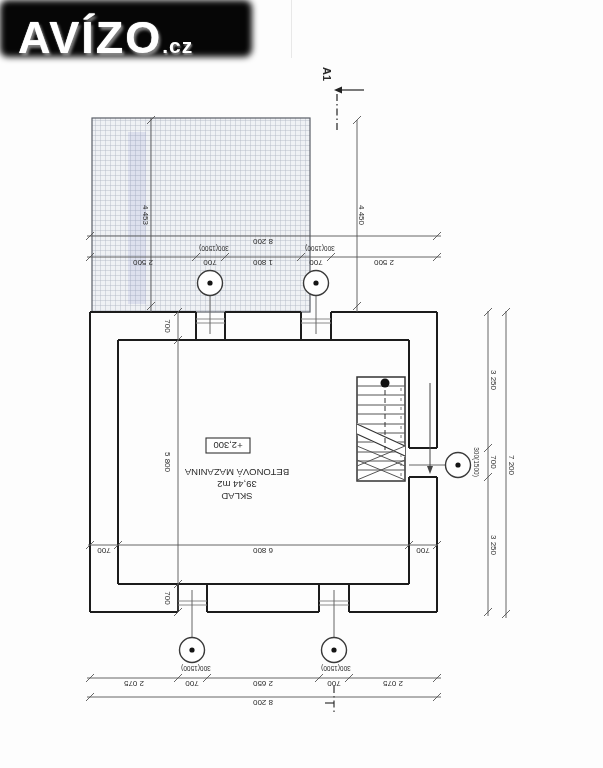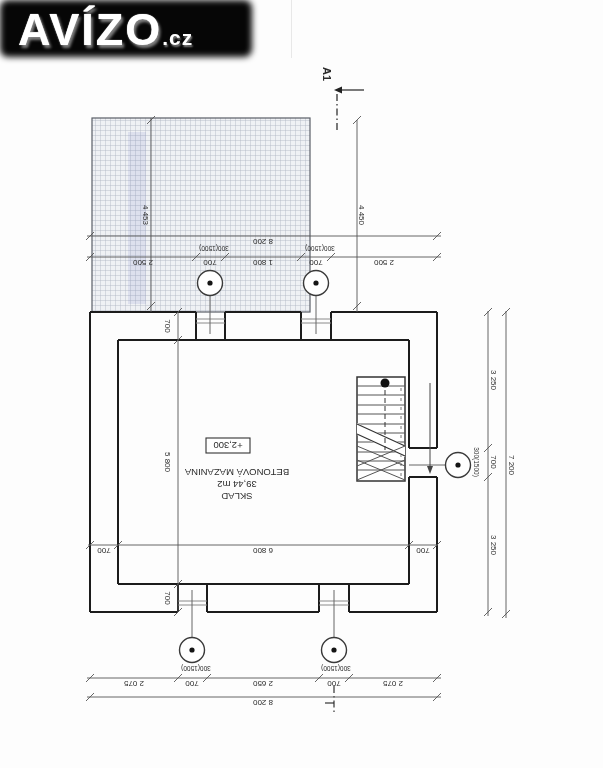--- a/index.html
+++ b/index.html
@@ -9,21 +9,21 @@
     font-family:"Liberation Sans", sans-serif;
     position:relative;overflow:hidden;
   }
   .page{position:absolute;inset:0;}
   
   .logo-blob{
     position:absolute;left:0px;top:0px;width:252px;height:57px;
     background:#060606;border-radius:8px;filter:blur(3px);
   }
   .logo{
-    position:absolute;left:18px;top:4px;white-space:nowrap;
+    position:absolute;left:18px;top:12px;white-space:nowrap;
     color:#ffffff;cursor:pointer;text-align:right;
   }
   .logo .main{
     font-size:45px;font-weight:bold;letter-spacing:2px;
     text-shadow:2px 3px 3px rgba(150,150,150,.85), 0 0 1px #fff;
   }
   .logo .suffix{
     font-size:21px;font-weight:bold;letter-spacing:1px;
     text-shadow:1px 2px 2px rgba(150,150,150,.85);
   }

